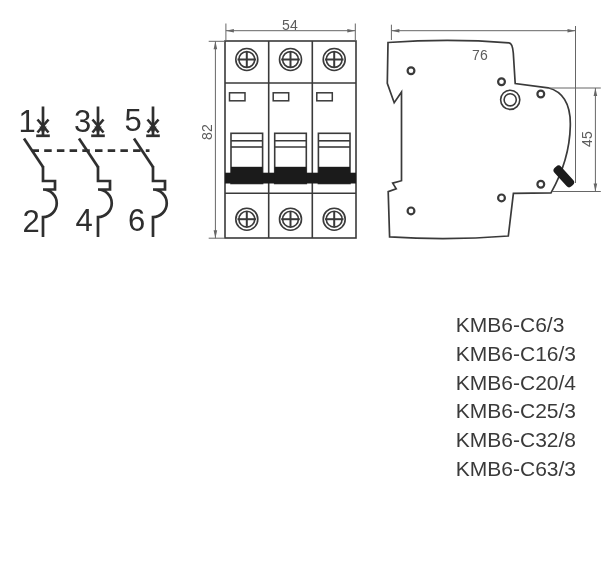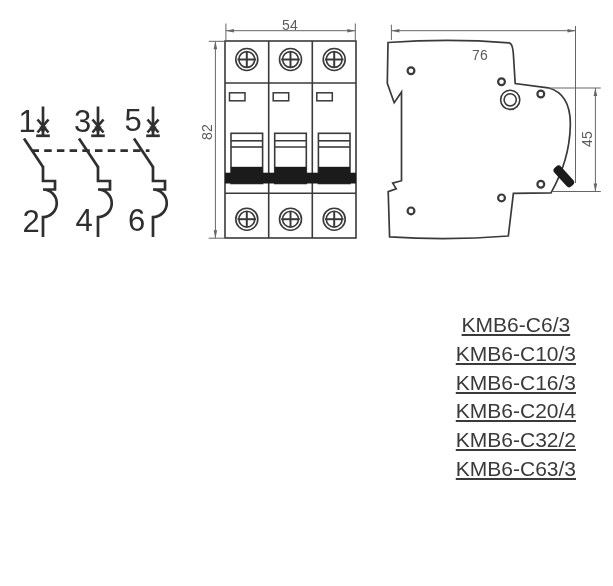--- a/index.html
+++ b/index.html
@@ -3,22 +3,22 @@
 <meta charset="utf-8">
 <style>
   html,body{margin:0;padding:0;background:#ffffff;}
   .stage{position:relative;width:613px;height:586px;background:#ffffff;overflow:hidden;
          font-family:"Liberation Sans",sans-serif;}
   .stage svg{position:absolute;left:0;top:0;}
   .lbl{position:absolute;transform:translate(-50%,-50%);white-space:nowrap;}
   .dim-lbl{font-size:14px;color:#5c5c5c;letter-spacing:0.2px;}
   .dim-lbl.vert{transform:translate(-50%,-50%) rotate(-90deg);}
   .term-lbl{font-size:31px;color:#2e2e2e;}
-  .model-list{position:absolute;right:37px;top:311px;text-align:center;
-              font-size:21px;line-height:28.8px;color:#3a3a3a;text-decoration:underline;}
+  .model-list{position:absolute;right:37px;top:311px;text-align:left;
+              font-size:21px;line-height:28.8px;color:#3a3a3a;}
 </style>
 </head>
 <body>
 
 <div class="stage">
 
   <svg width="613" height="586" viewBox="0 0 613 586">
 
     <g stroke="#2f2f2f" stroke-width="2.7" fill="none">
 
@@ -213,20 +213,20 @@
   <span class="lbl term-lbl" style="left:84px;top:220.5px;">4</span>
   <span class="lbl term-lbl" style="left:136.5px;top:221px;">6</span>
 
   <span class="lbl dim-lbl" style="left:290px;top:24.5px;">54</span>
   <span class="lbl dim-lbl vert" style="left:207px;top:131.5px;">82</span>
   <span class="lbl dim-lbl" style="left:480px;top:15px;margin-top:40px;">76</span>
   <span class="lbl dim-lbl vert" style="left:586.5px;top:139px;">45</span>
 
   <div class="model-list">
     <div>KMB6-C6/3</div>
-    <div>KMB6-C10/3</div>
     <div>KMB6-C16/3</div>
     <div>KMB6-C20/4</div>
-    <div>KMB6-C32/2</div>
+    <div>KMB6-C25/3</div>
+    <div>KMB6-C32/8</div>
     <div>KMB6-C63/3</div>
   </div>
 
 </div>
 
 </body></html>

